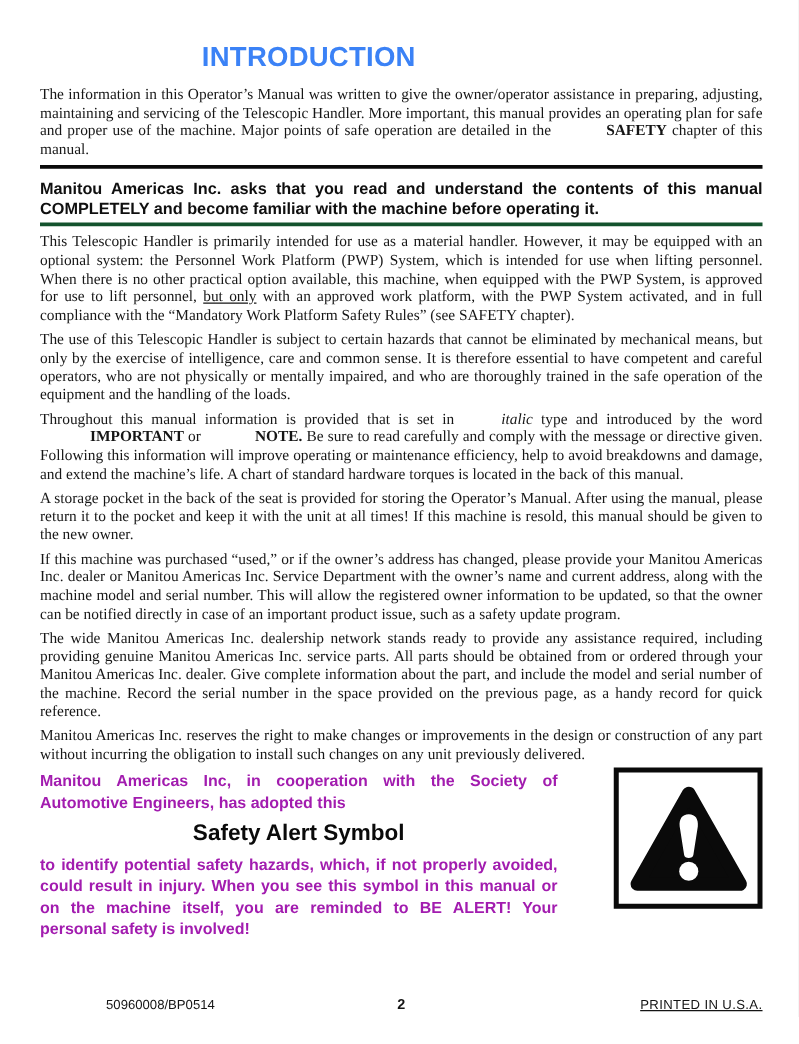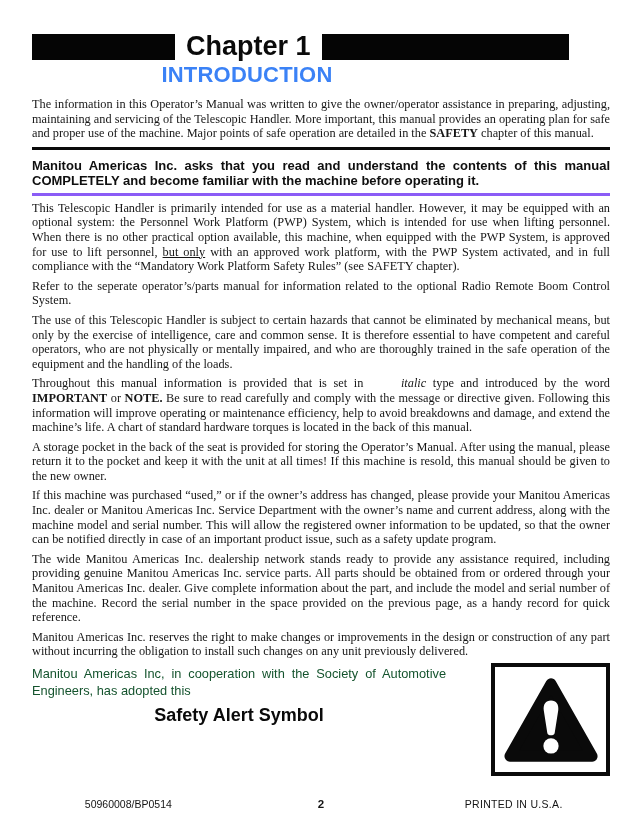--- a/index.html
+++ b/index.html
@@ -32,41 +32,41 @@
     font-weight: bold; font-size: 22px; line-height: 24px;
     letter-spacing: 0.2px; margin-top: 2px; color: #3b82f6;
   }
   
   .body-text p {
     font-size: 12.3px; line-height: 14.6px;
     text-align: justify; margin-top: 5px;
     color: #161616;
   }
   .body-text p.first { margin-top: 10px; }
-  span.b { font-weight: bold; }
+  span.b { font-weight: bold; margin-left: 40px; }
   span.i { font-style: italic; margin-left: 31px; }
   span.u { text-decoration: underline; }
   
   .notice {
     margin-top: 6px;
     border-top: 3px solid #0a0a0a;
-    border-bottom: 3px solid #8b5cf6;
+    border-bottom: 3px solid #14532d;
     padding: 3px 0 4px 0;
   }
   .notice p {
     font-family: "Liberation Sans", sans-serif;
     font-weight: bold; font-size: 13px; line-height: 15.5px;
     text-align: justify; color: #0f0f0f;
   }
   
   .safety-section { display: flex; margin-top: 6px; }
   .safety-left { width: 414px; font-family: "Liberation Sans", sans-serif; }
   .safety-left p {
-    font-weight: normal; font-size: 12.8px; line-height: 17px;
-    text-align: justify; color: #14532d;
+    font-weight: bold; font-size: 12.8px; line-height: 17px;
+    text-align: justify; color: #a21caf;
   }
   .safety-heading {
     font-family: "Liberation Sans", sans-serif;
     font-weight: bold; font-size: 18px; line-height: 26px;
     text-align: center; margin: 3px 0 4px 0; color: #0a0a0a;
   }
   .symbol-col { flex: 1; display: flex; justify-content: flex-end; align-items: flex-start; }
   .symbol-box {
     width: 119px; height: 113px;
     border: 4px solid #0a0a0a;
@@ -76,55 +76,50 @@
   .symbol-box svg { display: block; }
   
   .page-footer {
     position: absolute; left: 32px; right: 29px; top: 798px;
     display: flex; align-items: baseline;
     font-family: "Liberation Sans", sans-serif;
     font-size: 10.5px; color: #141414;
   }
   .page-footer .f-left  { flex: 1; text-align: center; }
   .page-footer .f-mid   { flex: 1; text-align: center; font-weight: bold; font-size: 11.5px; }
-  .page-footer .f-right { flex: 1; text-align: center; letter-spacing: 0.3px; }
+  .page-footer .f-right { flex: 1; text-align: right; letter-spacing: 0.3px; text-decoration: underline; }
 </style>
 </head>
 <body>
 
 <div class="page">
 
-  <div class="chapter-row">
-    <div class="bar bar-left"></div>
-    <div class="chapter-title">Chapter 1</div>
-    <div class="bar bar-right"></div>
-  </div>
   <div class="section-title">INTRODUCTION</div>
 
   <div class="body-text">
     <p class="first"><span>The information in this Operator’s Manual was written to give the owner/operator assistance in preparing, adjusting, maintaining and servicing of the Telescopic Handler. More important, this manual provides an operating plan for safe and proper use of the machine. Major points of safe operation are detailed in the </span><span class="b">SAFETY</span><span> chapter of this manual.</span></p>
 
     <div class="notice">
       <p>Manitou Americas Inc. asks that you read and understand the contents of this manual COMPLETELY and become familiar with the machine before operating it.</p>
     </div>
 
     <p><span>This Telescopic Handler is primarily intended for use as a material handler. However, it may be equipped with an optional system: the Personnel Work Platform (PWP) System, which is intended for use when lifting personnel. When there is no other practical option available, this machine, when equipped with the PWP System, is approved for use to lift personnel, </span><span class="u">but only</span><span> with an approved work platform, with the PWP System activated, and in full compliance with the “Mandatory Work Platform Safety Rules” (see SAFETY chapter).</span></p>
-    <p><span>Refer to the seperate operator’s/parts manual for information related to the optional Radio Remote Boom Control System.</span></p>
     <p><span>The use of this Telescopic Handler is subject to certain hazards that cannot be eliminated by mechanical means, but only by the exercise of intelligence, care and common sense. It is therefore essential to have competent and careful operators, who are not physically or mentally impaired, and who are thoroughly trained in the safe operation of the equipment and the handling of the loads.</span></p>
     <p><span>Throughout this manual information is provided that is set in </span><span class="i">italic</span><span> type and introduced by the word </span><span class="b">IMPORTANT</span><span> or </span><span class="b">NOTE.</span><span> Be sure to read carefully and comply with the message or directive given. Following this information will improve operating or maintenance efficiency, help to avoid breakdowns and damage, and extend the machine’s life. A chart of standard hardware torques is located in the back of this manual.</span></p>
     <p><span>A storage pocket in the back of the seat is provided for storing the Operator’s Manual. After using the manual, please return it to the pocket and keep it with the unit at all times! If this machine is resold, this manual should be given to the new owner.</span></p>
     <p><span>If this machine was purchased “used,” or if the owner’s address has changed, please provide your Manitou Americas Inc. dealer or Manitou Americas Inc. Service Department with the owner’s name and current address, along with the machine model and serial number. This will allow the registered owner information to be updated, so that the owner can be notified directly in case of an important product issue, such as a safety update program.</span></p>
     <p><span>The wide Manitou Americas Inc. dealership network stands ready to provide any assistance required, including providing genuine Manitou Americas Inc. service parts. All parts should be obtained from or ordered through your Manitou Americas Inc. dealer. Give complete information about the part, and include the model and serial number of the machine. Record the serial number in the space provided on the previous page, as a handy record for quick reference.</span></p>
     <p><span>Manitou Americas Inc. reserves the right to make changes or improvements in the design or construction of any part without incurring the obligation to install such changes on any unit previously delivered.</span></p>
   </div>
 
   <div class="safety-section">
     <div class="safety-left">
       <p>Manitou Americas Inc, in cooperation with the Society of Automotive Engineers, has adopted this</p>
       <div class="safety-heading">Safety Alert Symbol</div>
+      <p>to identify potential safety hazards, which, if not properly avoided, could result in injury. When you see this symbol in this manual or on the machine itself, you are reminded to BE ALERT! Your personal safety is involved!</p>
     </div>
     <div class="symbol-col">
       <div class="symbol-box">
         <span>
           <svg width="98" height="92" viewBox="0 0 100 92">
             <path d="M50 9 L92 83 L8 83 Z" fill="#0a0a0a" stroke="#0a0a0a" stroke-width="11" stroke-linejoin="round"></path>
             <path d="M50 26 C55.5 26 58 30 57.4 36 L53.8 59 C53.5 62.5 46.5 62.5 46.2 59 L42.6 36 C42 30 44.5 26 50 26 Z" fill="#ffffff"></path>
             <circle cx="50" cy="72.5" r="7.8" fill="#ffffff"></circle>
           </svg>
         </span>

